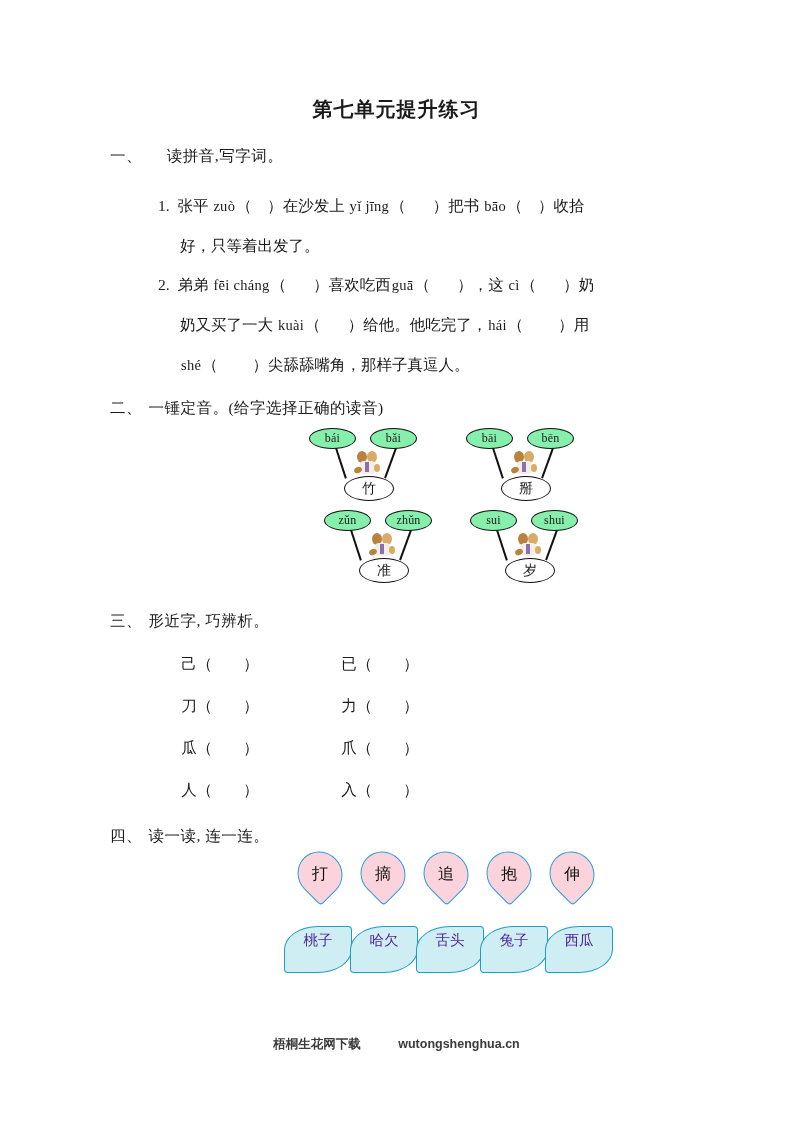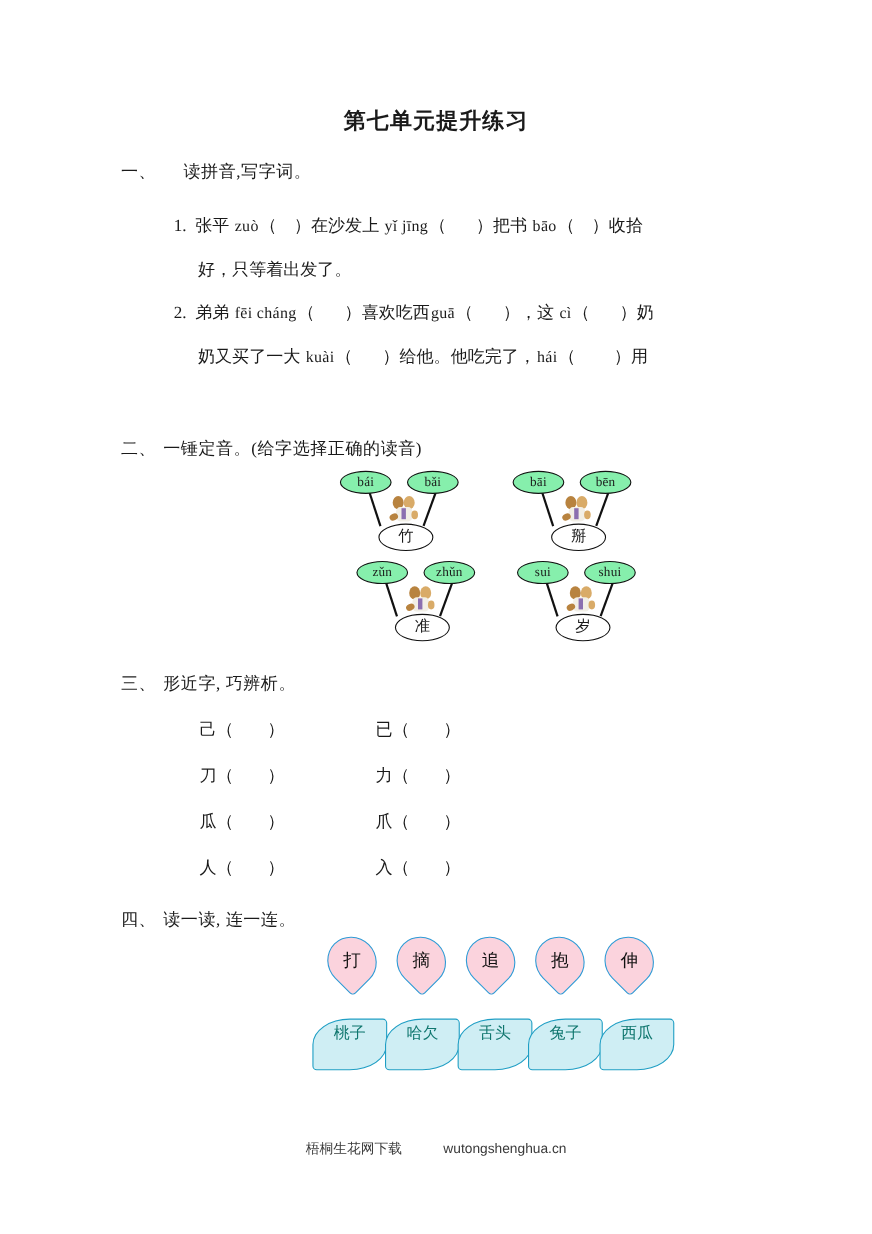--- a/index.html
+++ b/index.html
@@ -182,32 +182,33 @@
     position: absolute;
     width: 68px;
     height: 47px;
     background: #cfeef4;
     border: 1.8px solid #1f9ec4;
     border-radius: 50% 4px 50% 4px;
     box-sizing: border-box;
     text-align: center;
     line-height: 26px;
     font-size: 14.5px;
-    color: #0f766e;
+    color: #4c1d95;
   }
 
   
   .footer {
     position: absolute;
     top: 1036px;
     left: 0; right: 0;
     text-align: center;
     font-size: 12.5px;
     color: #3a3a3a;
     font-family: "Liberation Sans", "DejaVu Sans", sans-serif;
+    font-weight: bold;
   }
   .footer .cn { margin-right: 34px; font-family: "Liberation Serif", "DejaVu Serif", serif; }
 </style>
 </head>
 <body>
 
 <div class="page">
 
   <div class="title">第七单元提升练习</div>
 
@@ -215,20 +216,21 @@
     <span class="num">一、</span>
     <span style="display:inline-block;width:14px;"></span>
     <span>读拼音,写字词。</span>
   </div>
 
   <div class="q-block" id="q-block" style="top:186px;">
       <div class="q-line"><span class="q-index">1. </span><span>张平 </span><span class="py">zuò</span><span class="blank-sm"></span><span>在沙发上 </span><span class="py">yǐ  jīng</span><span class="blank-md"></span><span>把书 </span><span class="py">bāo</span><span class="blank-sm"></span><span>收拾</span></div>
       <div class="q-line"><span style="display: inline-block; width: 22px;"></span><span>好，只等着出发了。</span></div>
       <div class="q-line"><span class="q-index">2. </span><span>弟弟 </span><span class="py">fēi cháng</span><span class="blank-md"></span><span>喜欢吃西</span><span class="py">guā</span><span class="blank-md"></span><span>，这 </span><span class="py">cì</span><span class="blank-md"></span><span>奶</span></div>
       <div class="q-line"><span style="display: inline-block; width: 22px;"></span><span>奶又买了一大 </span><span class="py">kuài</span><span class="blank-md"></span><span>给他。他吃完了，</span><span class="py">hái</span><span class="blank-lg"></span><span>用</span></div>
+      <div class="q-line"><span style="display: inline-block; width: 22px;"></span><span class="py">shé</span><span class="blank-lg"></span><span>尖舔舔嘴角，那样子真逗人。</span></div>
     </div>
 
   <div class="sec-head" style="top:398px; left:110px;">
     <span class="num">二、</span>
     <span>一锤定音。(给字选择正确的读音)</span>
   </div>
 
   <div class="bubbles" id="bubbles">
       <div class="bgroup" style="left: 307px; top: 0px;">
         <div class="leg l"></div>

